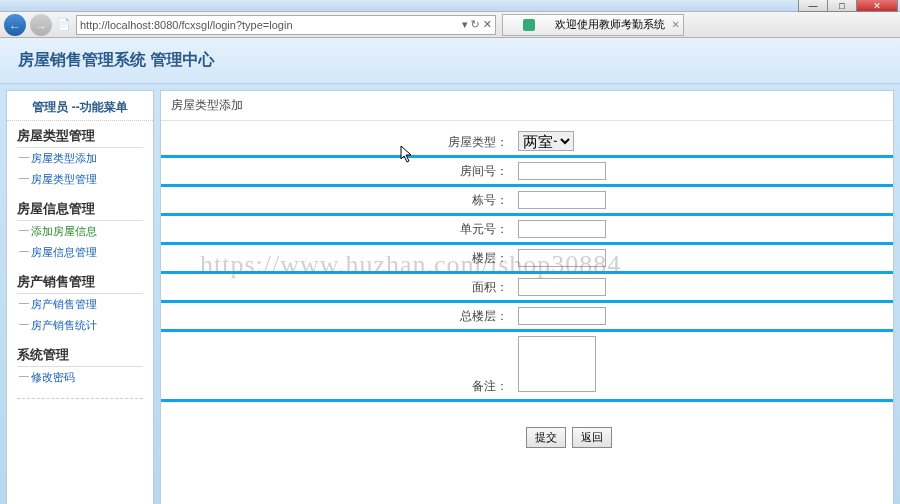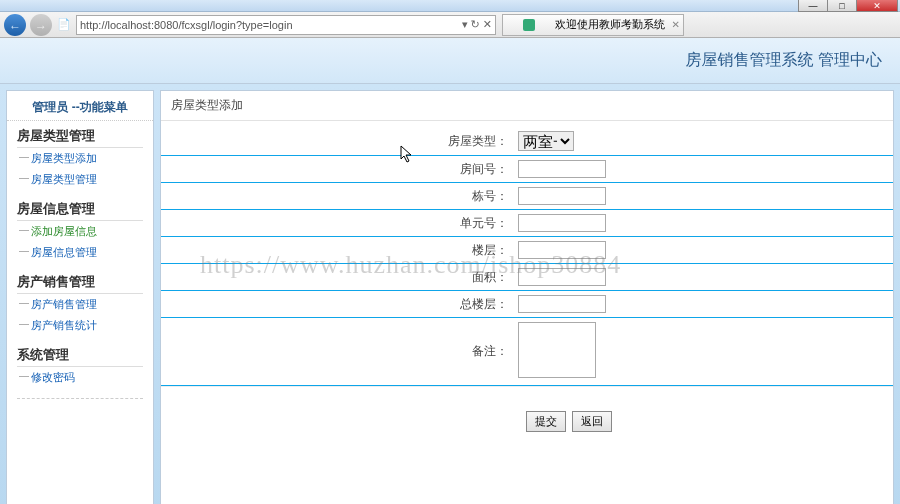--- a/index.html
+++ b/index.html
@@ -19,41 +19,41 @@
     .nav-circle.disabled { background: linear-gradient(#d0d0d0,#b0b0b0); color: #eee; }
     .ie-icon { width: 16px; height: 16px; display: inline-flex; align-items: center; justify-content: center; font-size: 11px; }
     .url-bar { flex: 0 0 420px; height: 20px; background: #fff; border: 1px solid #aaa; display: flex; align-items: center; padding: 0 3px; font-size: 11px; }
     .url-text { flex: 1; color: #555; }
     .url-right { display: flex; gap: 3px; align-items: center; color: #666; }
     .tab { height: 22px; background: linear-gradient(#fdfdfd,#e9e9e9); border: 1px solid #b0b0b0; display: flex; align-items: center; padding: 0 18px 0 20px; font-size: 11px; gap: 20px; margin-left: 2px; position: relative; }
     .tab-close { position: absolute; right: 3px; font-size: 10px; color: #888; }
     .favicon { width: 12px; height: 12px; background: #3a7; border-radius: 2px; display: inline-block; }
     
     
-    .page-header { background: linear-gradient(#e6f2fc, #d2e7f8); padding: 12px 18px; border-bottom: 1px solid #bcd; font-size: 16px; font-weight: normal; color: #2a5a8a; text-align: right; }
+    .page-header { background: linear-gradient(#e6f2fc, #d2e7f8); padding: 12px 18px; border-bottom: 1px solid #bcd; font-size: 16px; font-weight: bold; color: #2a5a8a; }
     
     
     .page-body { display: flex; background: linear-gradient(#cce4f7, #b8d8f0); padding: 6px; min-height: 430px; }
     
     
     .sidebar { width: 148px; background: #fff; border: 1px solid #bcd; padding: 4px 0; }
     .sidebar-title { text-align: center; font-size: 12px; color: #2a5a8a; padding: 4px 0; border-bottom: 1px dotted #ccc; font-weight: bold; }
     .menu-group { padding: 6px 10px 4px; }
     .menu-group-title { font-weight: bold; font-size: 13px; color: #333; border-bottom: 1px solid #ddd; padding-bottom: 2px; }
     .menu-item { padding: 3px 0 3px 14px; position: relative; }
     .menu-item::before { content: "—"; position: absolute; left: 2px; color: #999; font-size: 10px; }
     .menu-item a { color: #1560b5; text-decoration: none; font-size: 11px; }
     .menu-item a.active { color: #2a8a2a; }
     .menu-end { margin: 6px 10px; border-top: 1px dashed #ccc; }
     
     
     .main { flex: 1; background: #fff; border: 1px solid #bcd; margin-left: 6px; }
     .panel-title { padding: 6px 10px; font-size: 12px; color: #444; border-bottom: 1px solid #e2e2e2; }
     .form-area { padding: 6px 0; }
-    .form-row { display: flex; align-items: center; padding: 4px 0; border-bottom: 1px solid #0ea5e9; }
+    .form-row { display: flex; align-items: flex-end; padding: 4px 0; border-bottom: 3px solid #0ea5e9; }
     .form-label { width: 355px; text-align: right; padding-right: 8px; font-size: 12px; color: #444; }
     .form-control { padding-left: 2px; }
     select.ctl { width: 56px; height: 20px; font-size: 15px; border: 1px solid #aaa; }
     input.ctl { width: 88px; height: 18px; border: 1px solid #aaa; font-size: 11px; padding: 0 2px; }
     textarea.ctl { width: 78px; height: 56px; border: 1px solid #aaa; font-size: 11px; resize: none; }
     .btn-row { padding: 24px 0 8px 365px; display: flex; gap: 6px; border-top: 1px solid #eee; }
     .btn { padding: 2px 8px; font-size: 11px; border: 1px solid #888; background: linear-gradient(#f8f8f8,#e2e2e2); cursor: pointer; }
     
     .watermark { position: absolute; top: 250px; left: 200px; font-size: 26px; color: rgba(120,120,120,0.35); font-family: Georgia, serif; letter-spacing: 1px; pointer-events: none; }
     .cursor-img { position: absolute; top: 145px; left: 400px; width: 14px; height: 18px; pointer-events: none; }

